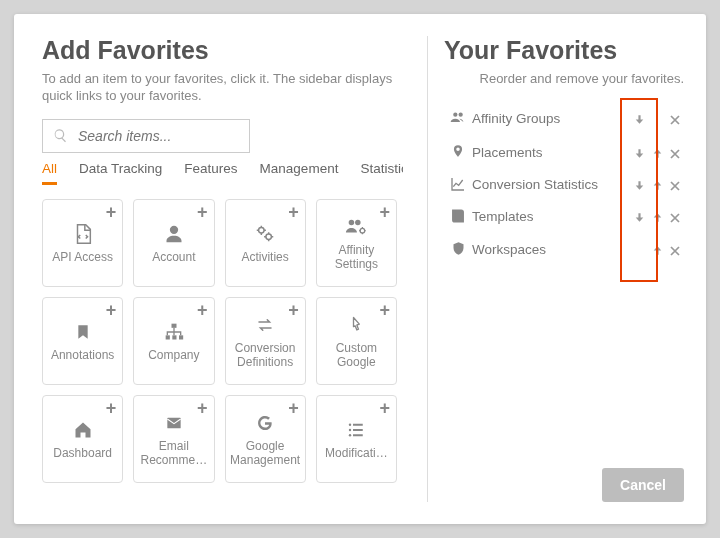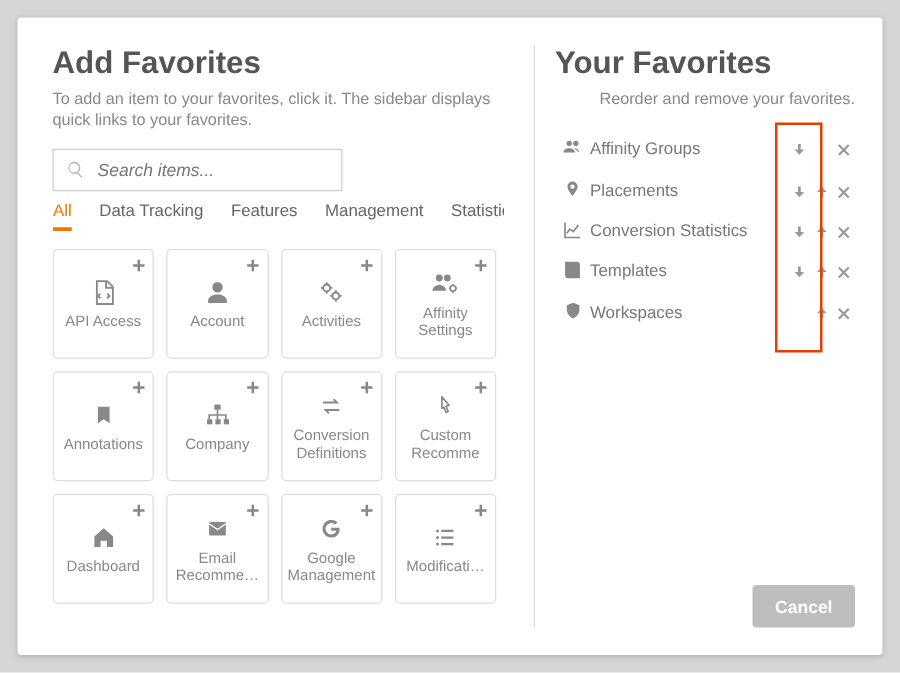--- a/index.html
+++ b/index.html
@@ -39,21 +39,21 @@
     display: flex;
     flex-direction: column;
   }
   h1 { margin: 0 0 6px 0; font-size: 25px; font-weight: 700; color: #555; }
   .sub { color: #888; font-size: 13px; margin-bottom: 14px; line-height: 1.3; }
   .searchbox {
     border: 1px solid #ccc;
     display: flex;
     align-items: center;
     padding: 7px 10px;
-    width: 232px;
+    width: 208px;
     margin-bottom: 8px;
   }
   .searchbox svg { flex: 0 0 auto; margin-right: 8px; fill:#bbb; }
   .searchbox input {
     border: none; outline: none; font-size: 14px;
     font-style: italic; color: #999; flex: 1; background: transparent;
   }
   .tabs {
     display: flex;
     gap: 22px;
@@ -229,21 +229,21 @@
             </div>
             <div class="label">Conversion Definitions</div>
           </div>
           <div class="card">
             <span class="plus">+</span>
             <div class="ic">
               <svg width="20" height="22" viewBox="0 0 24 24">
                 <path d="M9 3v11l2-1 2 5 2-1-2-5 3-1z" fill="none" stroke="#888" stroke-width="1.6" stroke-linejoin="round"></path>
               </svg>
             </div>
-            <div class="label">Custom Recomme</div>
+            <div class="label">Custom Google</div>
           </div>
           <div class="card">
             <span class="plus">+</span>
             <div class="ic">
               <svg width="22" height="20" viewBox="0 0 24 24">
                 <path d="M3 11l9-8 9 8v10h-6v-6h-6v6H3z"></path>
               </svg>
             </div>
             <div class="label">Dashboard</div>
           </div>

